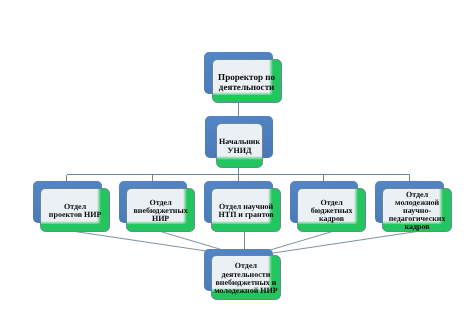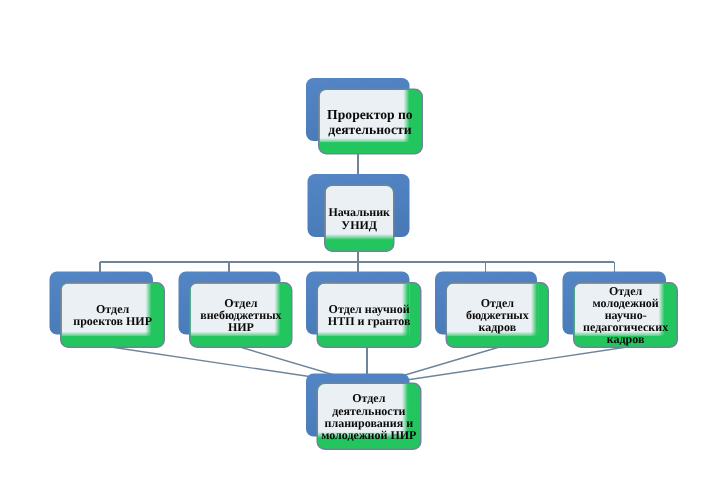--- a/index.html
+++ b/index.html
@@ -130,18 +130,18 @@
     </div>
   </div>
 
   <div class="node">
     <div class="shadow" style="left:204.1px;top:249.4px;width:68.5px;height:41.8px;"></div>
     <div class="card" style="left:210.8px;top:255.4px;width:70.2px;height:44.2px;">
       <div class="fill"></div>
       <div class="label">
         <span>Отдел</span>
         <span>деятельности</span>
-        <span>планирования и</span>
+        <span>внебюджетных и</span>
         <span>молодежной НИР</span>
       </div>
     </div>
   </div>
 </div>
 
 </body></html>

